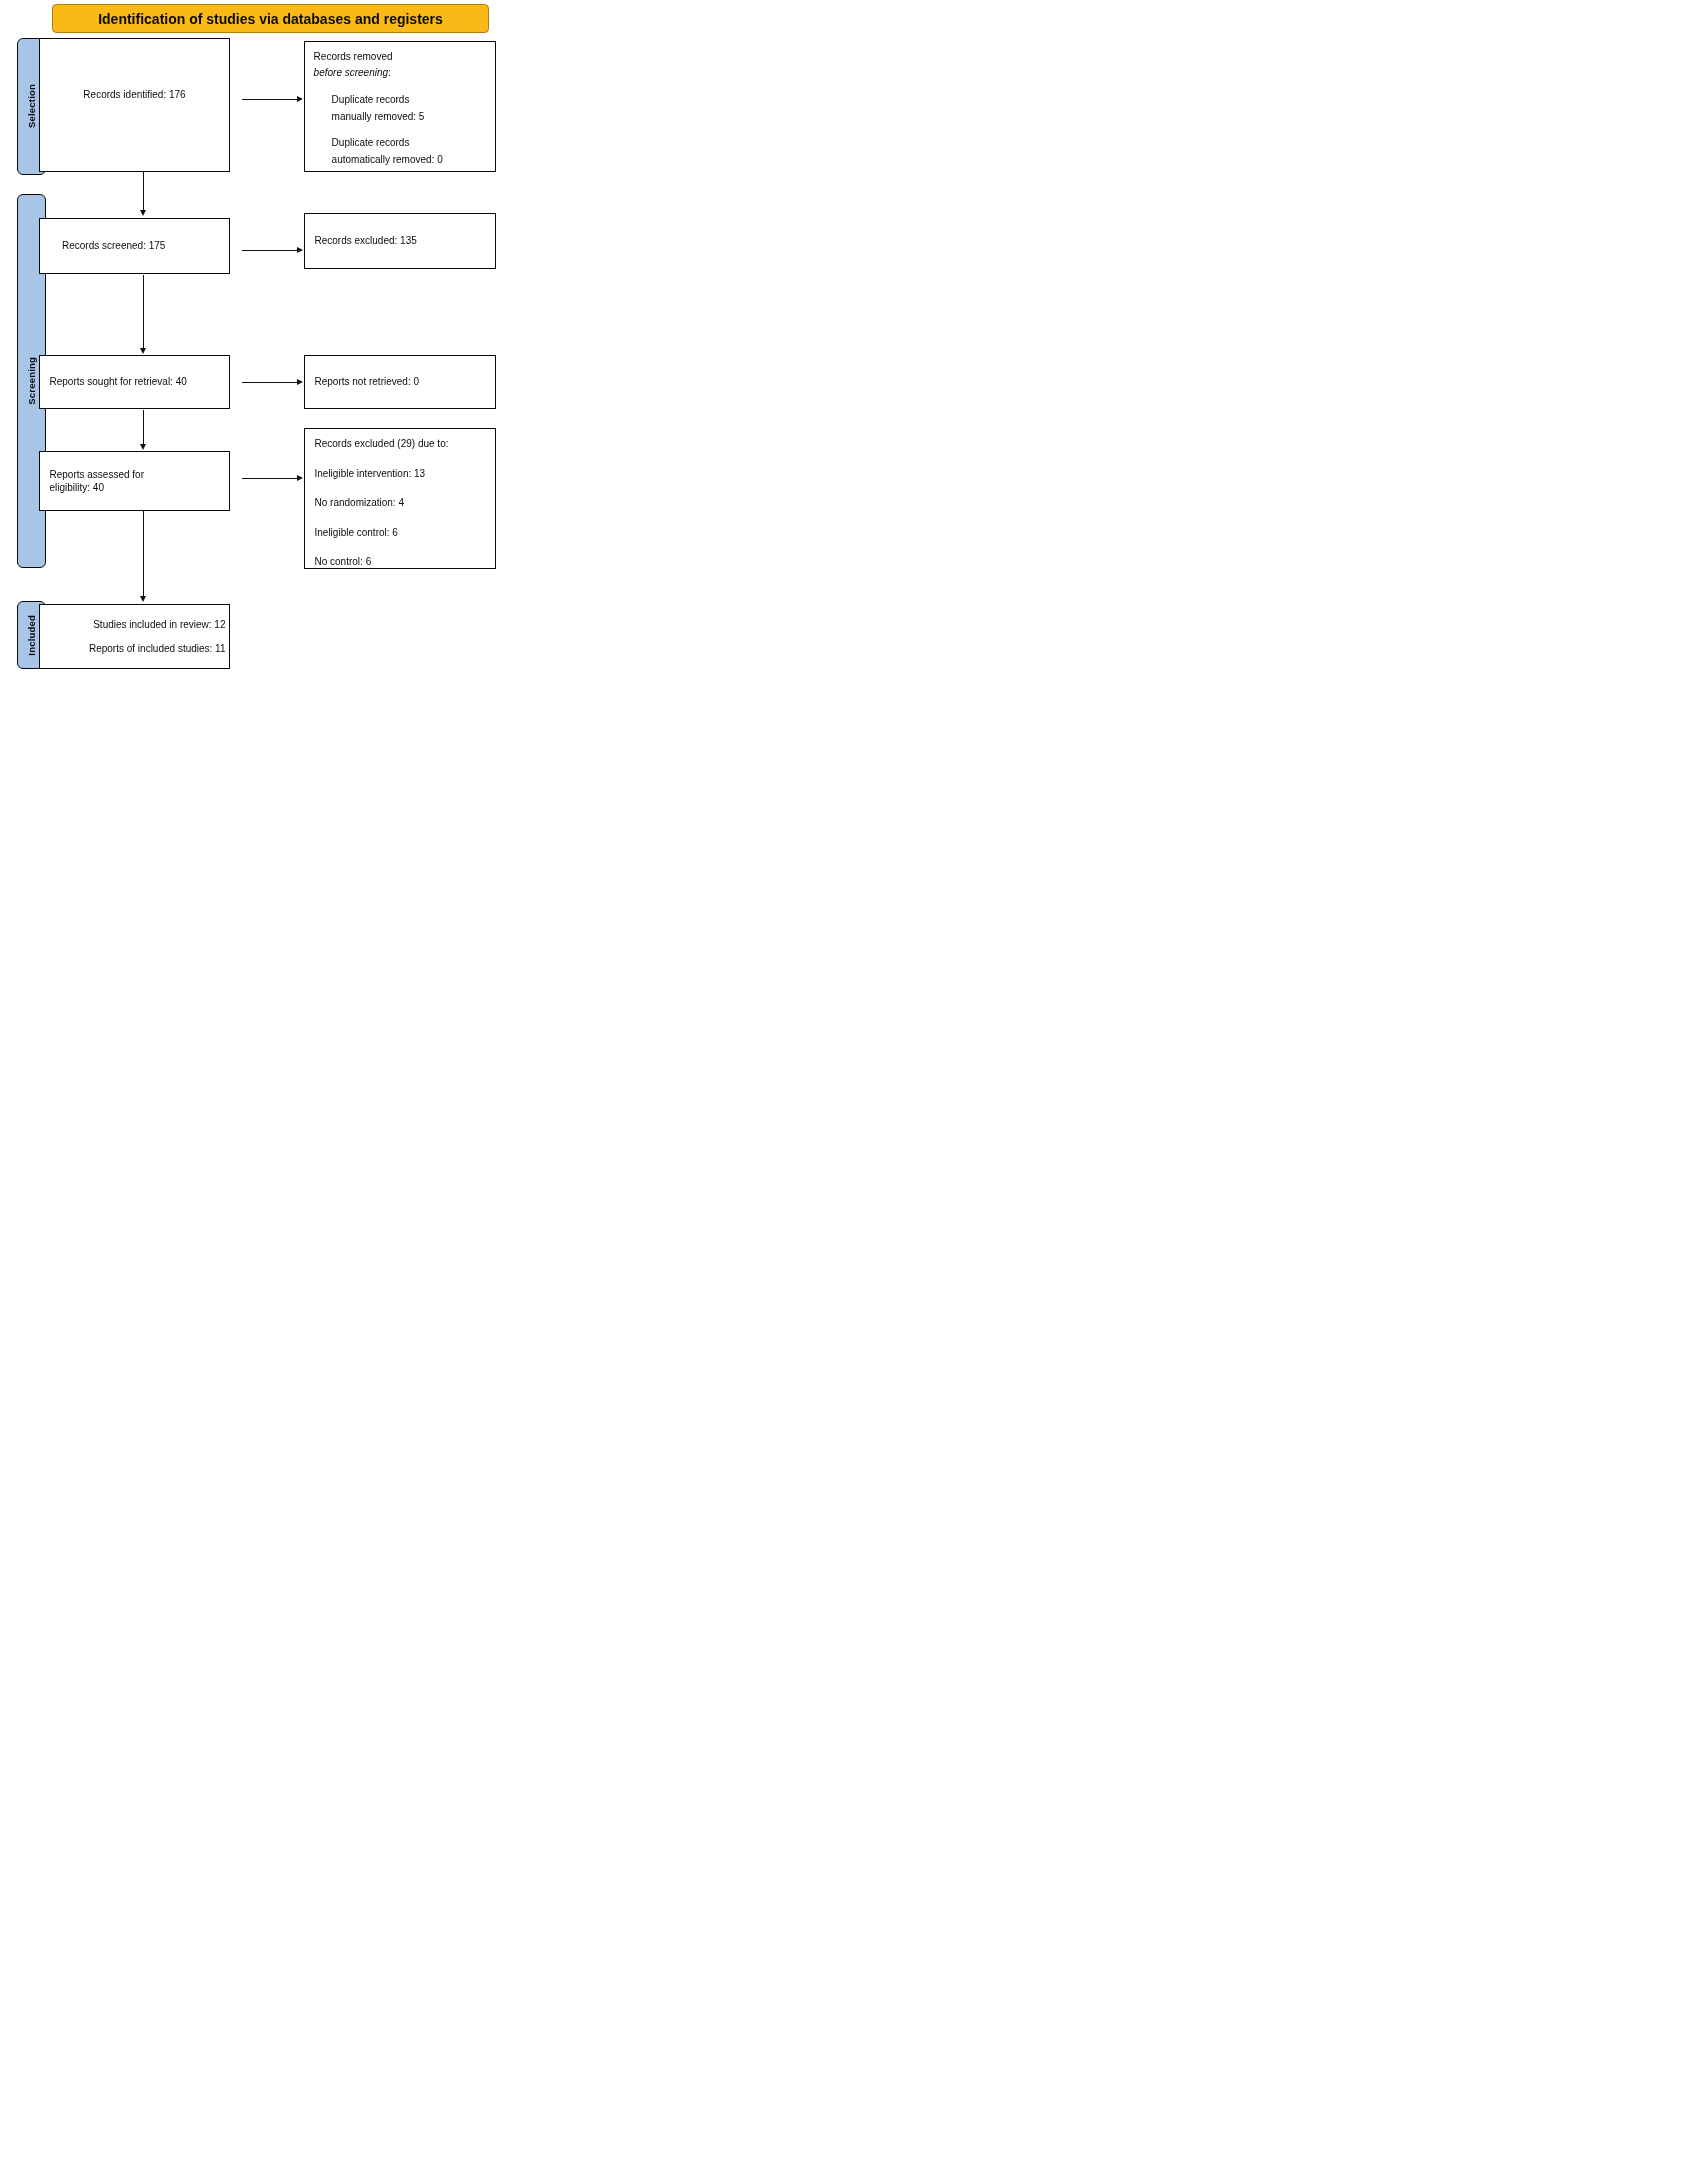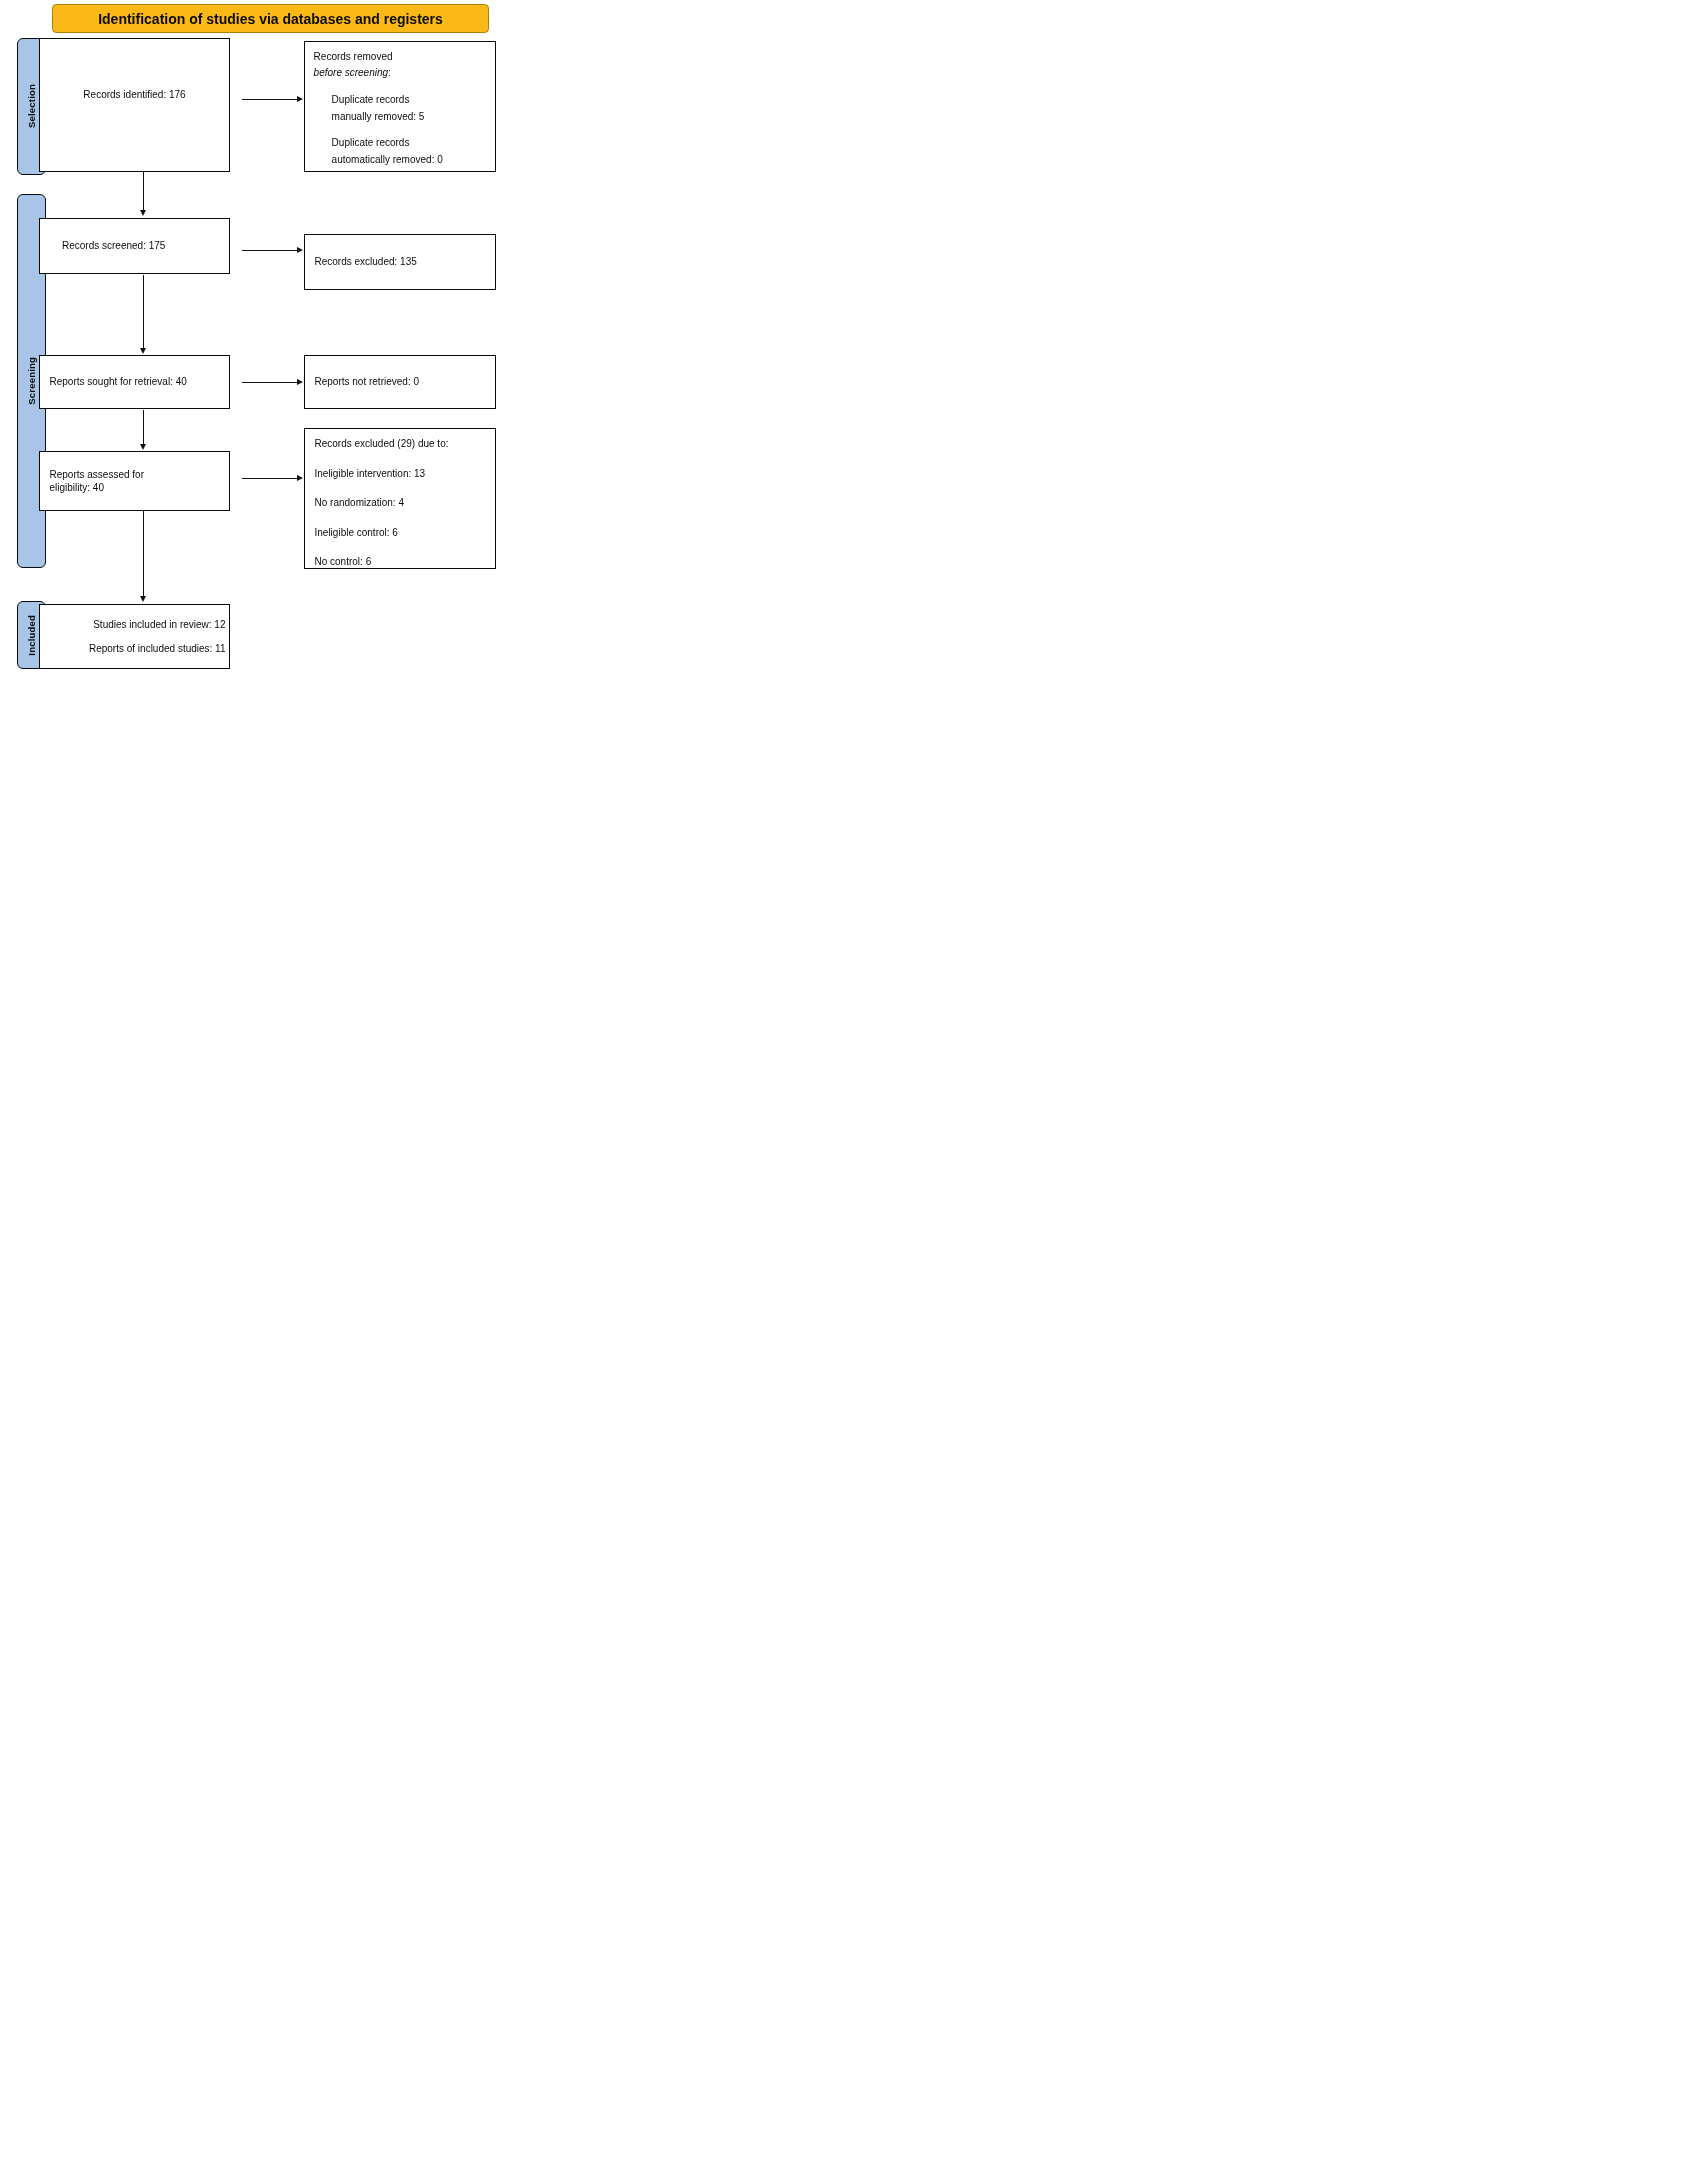--- a/index.html
+++ b/index.html
@@ -53,21 +53,21 @@
   .node.b1 span{transform:translateY(-10.4px);}
   .node.b2{top:218px;height:56px;padding-left:22px;padding-right:3.5px;}
   .node.b3{top:355px;height:54px;padding-left:9.5px;padding-right:3.5px;}
   .node.b4{top:451px;height:60px;padding-left:9.5px;padding-right:3.5px;}
   .node.b4 span{display:block;max-width:126px;}
   .node.b5{top:604px;height:65px;padding-left:9.5px;padding-right:3.5px;
            display:flex;flex-direction:column;justify-content:center;gap:10.4px;text-align:right;}
   .node.r1{top:41px;height:131px;padding:7px 8.6px 0 8.6px;line-height:16.4px;}
   .node.r1 .heading{max-width:104px;}
   .node.r1 .item{margin-left:18px;margin-top:10.4px;max-width:115px;}
-  .node.r2{top:234px;height:56px;padding-left:9.5px;padding-right:3.5px;}
+  .node.r2{top:213px;height:56px;padding-left:9.5px;padding-right:3.5px;}
   .node.r3{top:355px;height:54px;padding-left:9.5px;padding-right:10px;}
   .node.r4{top:428px;height:141px;padding:10.4px 8.6px 0 9.5px;}
   .node.r4 .reason{margin:0 0 19px 0;line-height:10.4px;}
   .node.r4 .heading{margin:0 0 19px 0;line-height:10.4px;}
   .em{font-style:italic;}
   
   .arrow-h{position:absolute;height:0;border-top:1.3px solid #111;}
   .arrow-h::after{
     content:"";position:absolute;right:-6px;top:-3.7px;width:0;height:0;
     border-top:3px solid transparent;border-bottom:3px solid transparent;

